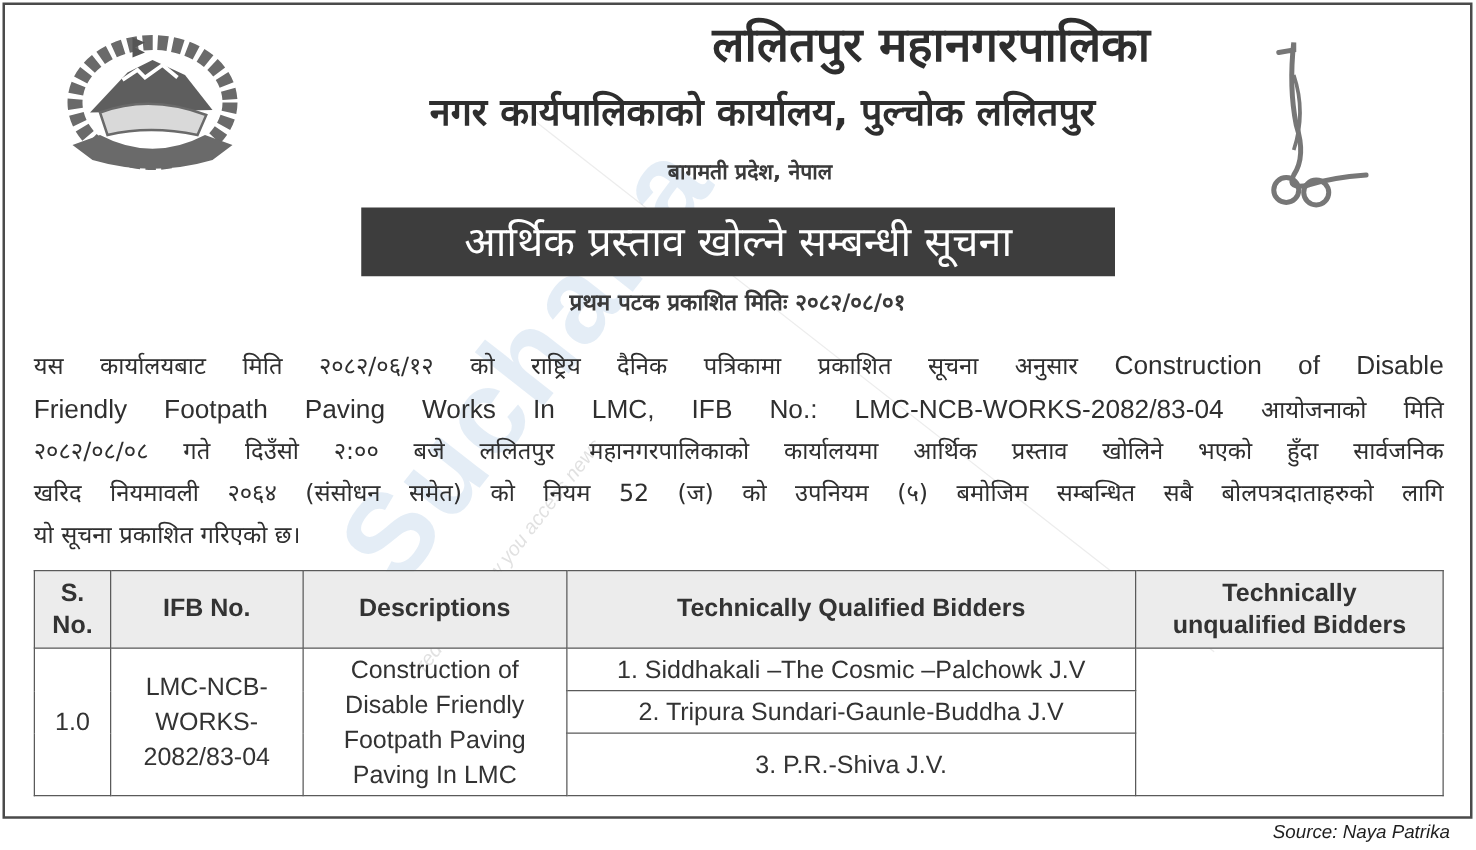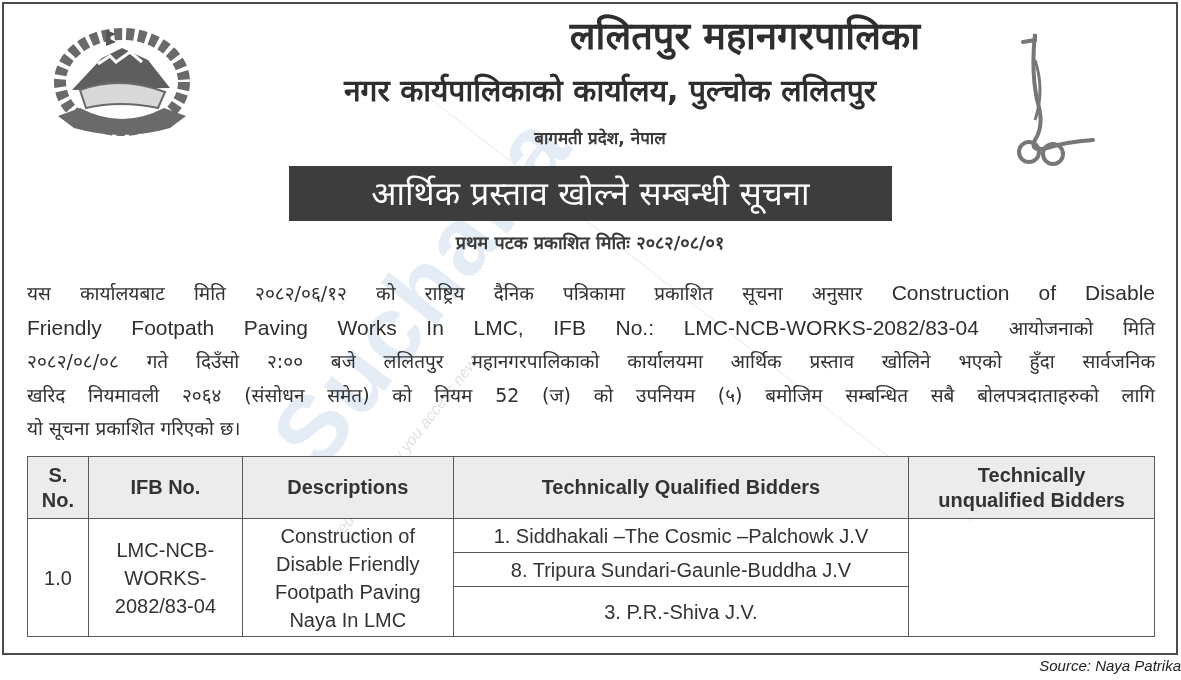--- a/index.html
+++ b/index.html
@@ -78,21 +78,21 @@
   .col-sno { width: 61px; }
   .col-ifb { width: 154px; }
   .col-desc { width: 211px; }
   .col-qual { width: 456px; }
   .col-unq { width: 246px; }
   td.bidder { height: 34px; padding: 0 4px; }
   td.bidder.tall { height: 50px; }
   .cell-line { display: block; }
 
   .source {
-    position: absolute; right: 0; top: 657px;
+    position: absolute; right: 21px; top: 657px;
     font-family: "Liberation Sans", sans-serif; font-style: italic; font-size: 15px; color: #1e1e1e;
   }
 </style>
 </head>
 <body>
 
 <div class="notice"></div>
 
 <div class="wm wm-line" style="left:420px;top:90px;width:700px;transform:rotate(38deg);"></div>
 <div class="wm wm-text">Suchana</div>
@@ -154,27 +154,27 @@
       <td rowspan="3">1.0</td>
       <td rowspan="3">
         <span class="cell-line">LMC-NCB-</span>
         <span class="cell-line">WORKS-</span>
         <span class="cell-line">2082/83-04</span>
       </td>
       <td rowspan="3">
         <span class="cell-line">Construction of</span>
         <span class="cell-line">Disable Friendly</span>
         <span class="cell-line">Footpath Paving</span>
-        <span class="cell-line">Naya In LMC</span>
+        <span class="cell-line">Paving In LMC</span>
       </td>
       <td class="bidder">1. Siddhakali –The Cosmic –Palchowk J.V</td>
       <td rowspan="3"></td>
     </tr>
     <tr>
-      <td class="bidder">8. Tripura Sundari-Gaunle-Buddha J.V</td>
+      <td class="bidder">2. Tripura Sundari-Gaunle-Buddha J.V</td>
     </tr>
     <tr>
       <td class="bidder tall">3. P.R.-Shiva J.V.</td>
     </tr>
   </tbody>
 </table>
 
 <div class="source">Source: Naya Patrika</div>
 
 </body></html>

